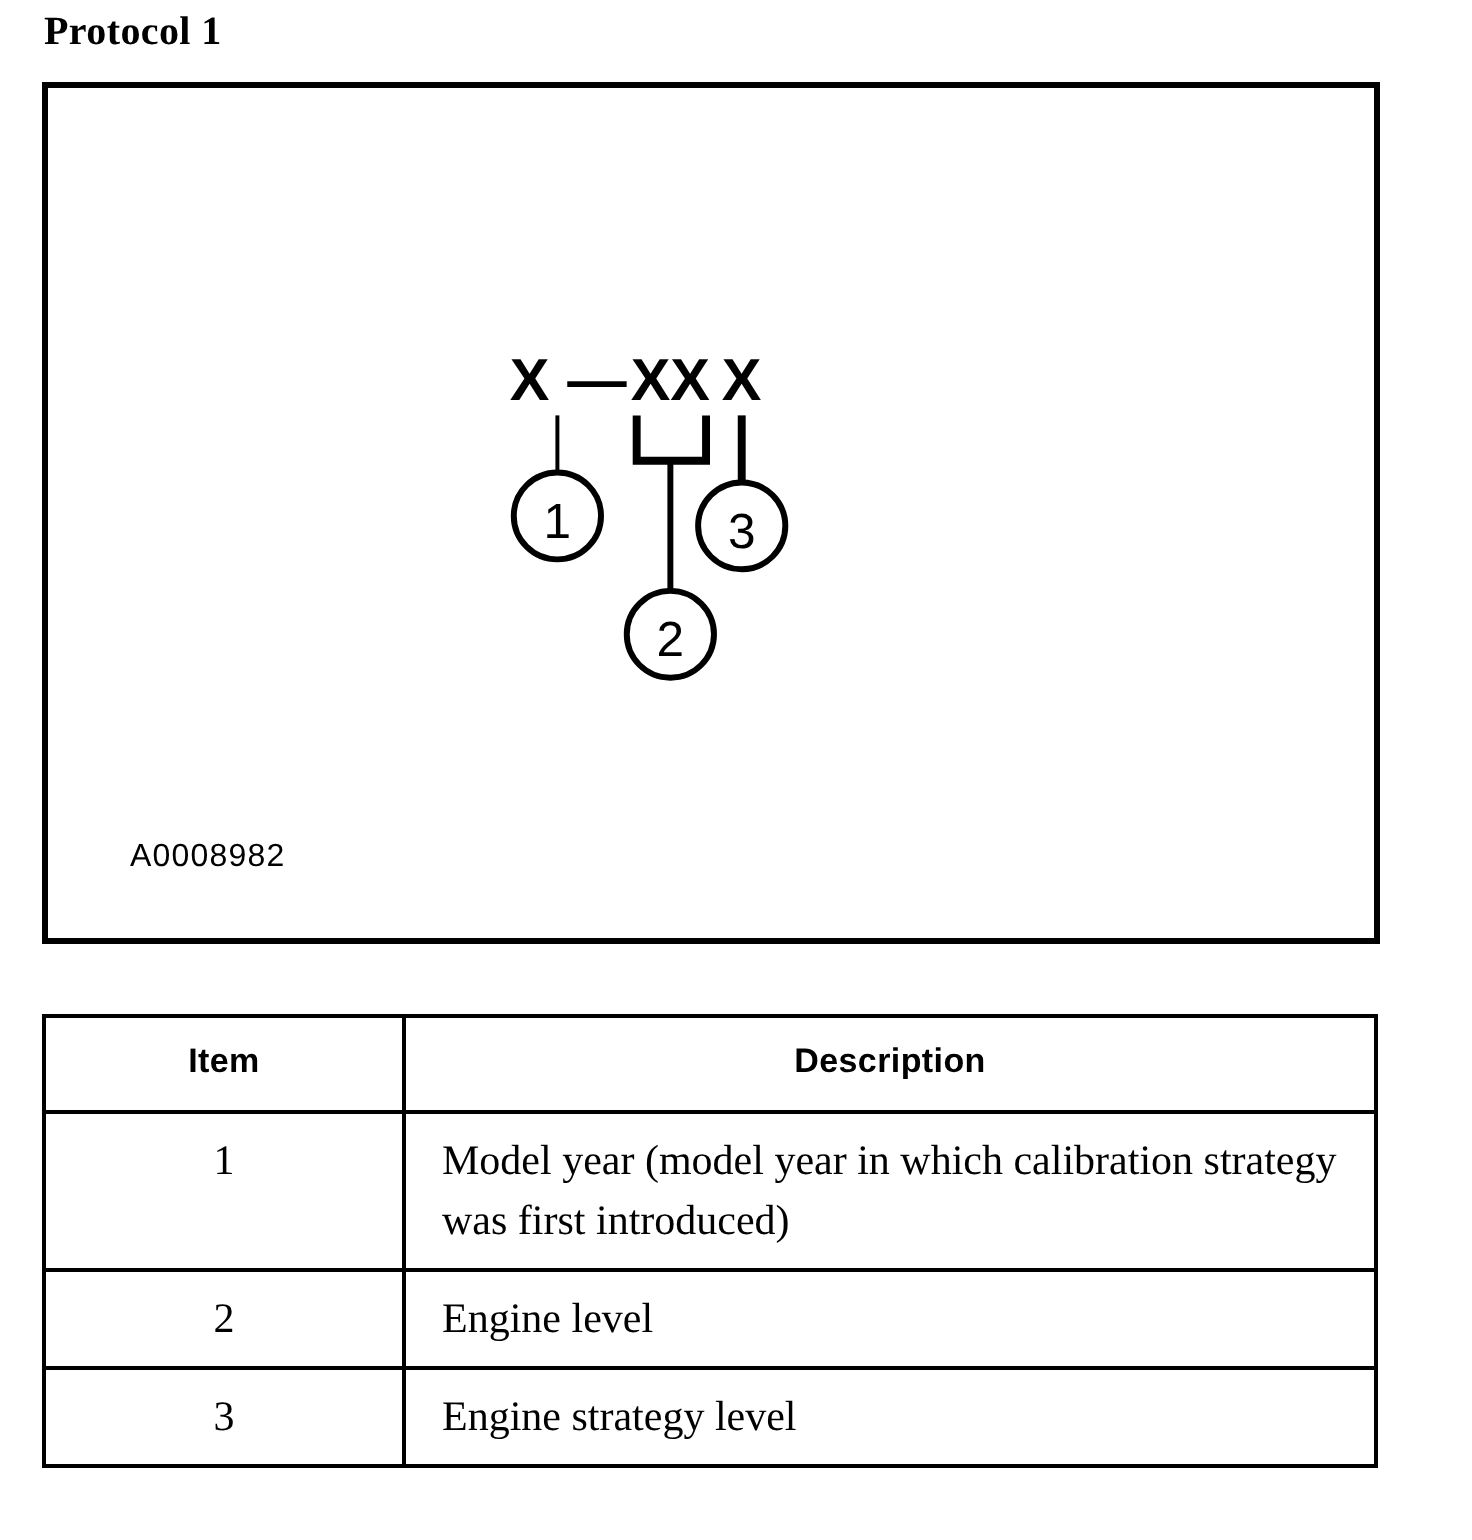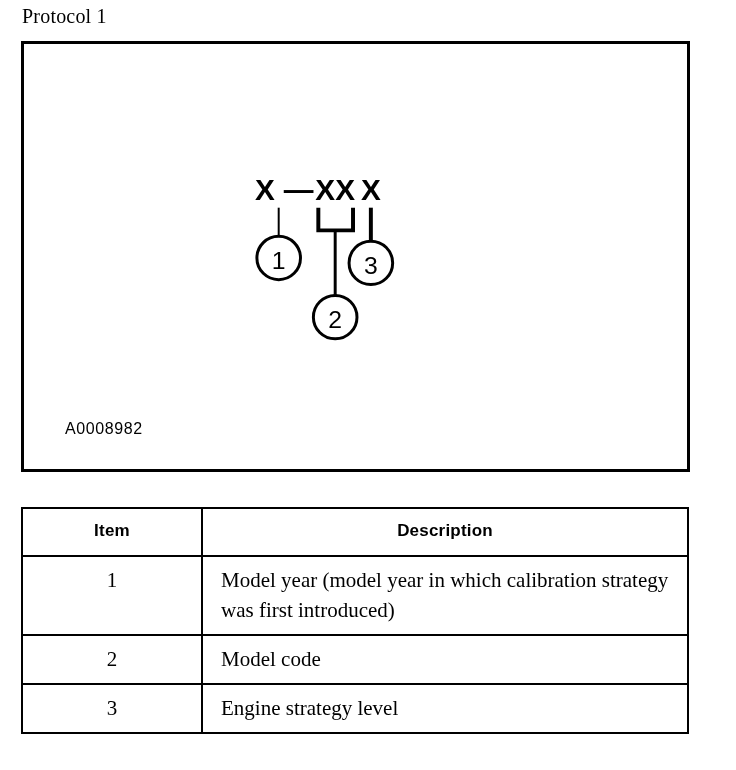--- a/index.html
+++ b/index.html
@@ -15,21 +15,21 @@
     color: #000000;
     overflow: hidden;
   }
 
   
   #page-title {
     position: absolute;
     left: 22px;
     top: 3px;
     font-family: "Liberation Serif", serif;
-    font-weight: normal;
+    font-weight: bold;
     font-size: 20px;
     line-height: 26px;
     letter-spacing: 0.2px;
     white-space: nowrap;
   }
 
   
   #figure-box {
     position: absolute;
     left: 21px;
@@ -156,20 +156,20 @@
       <th>Description</th>
     </tr>
   </thead>
   <tbody>
     <tr>
       <td class="cell-item">1</td>
       <td class="cell-desc">Model year (model year in which calibration strategy was first introduced)</td>
     </tr>
     <tr>
       <td class="cell-item">2</td>
-      <td class="cell-desc">Model code</td>
+      <td class="cell-desc">Engine level</td>
     </tr>
     <tr>
       <td class="cell-item">3</td>
       <td class="cell-desc">Engine strategy level</td>
     </tr>
   </tbody>
 </table>
 
 </body></html>

